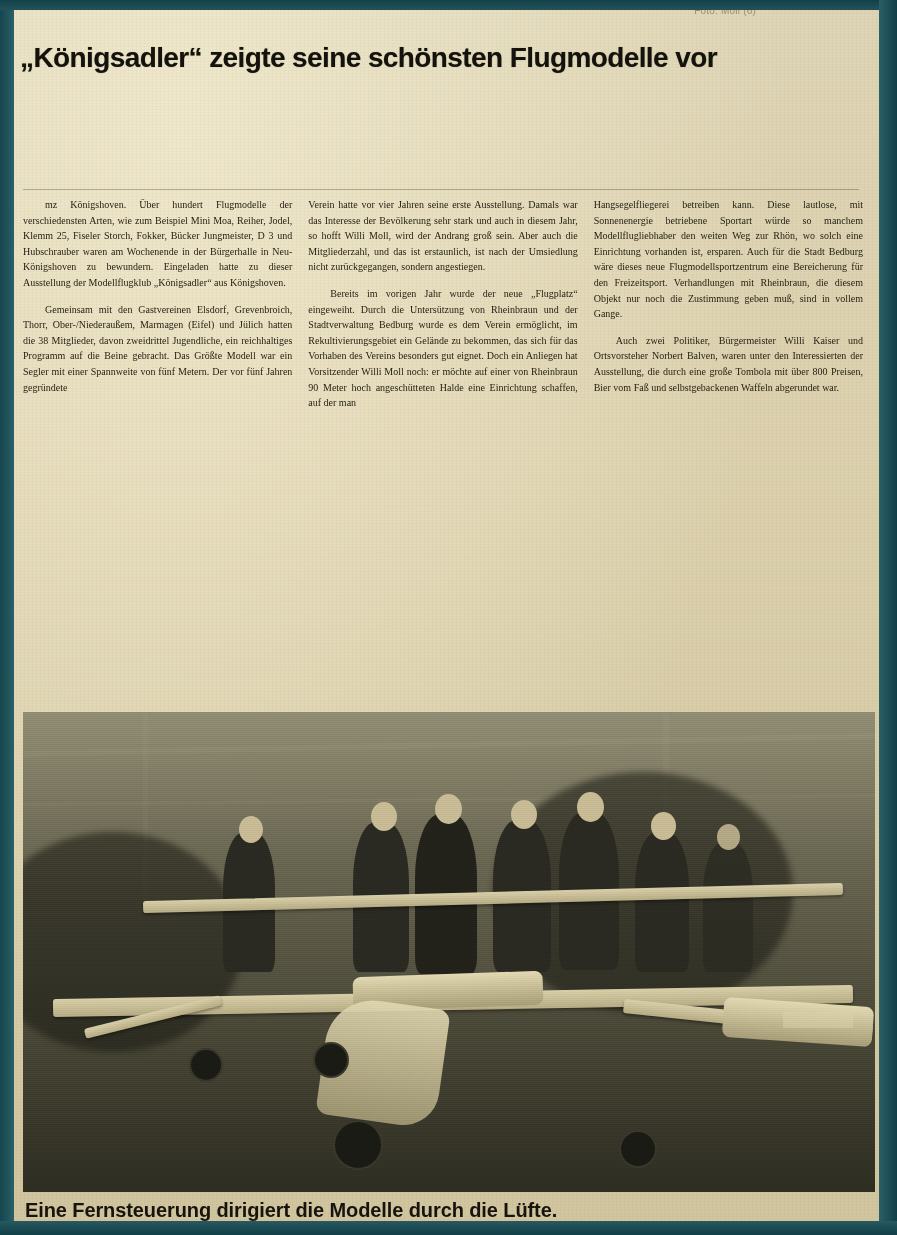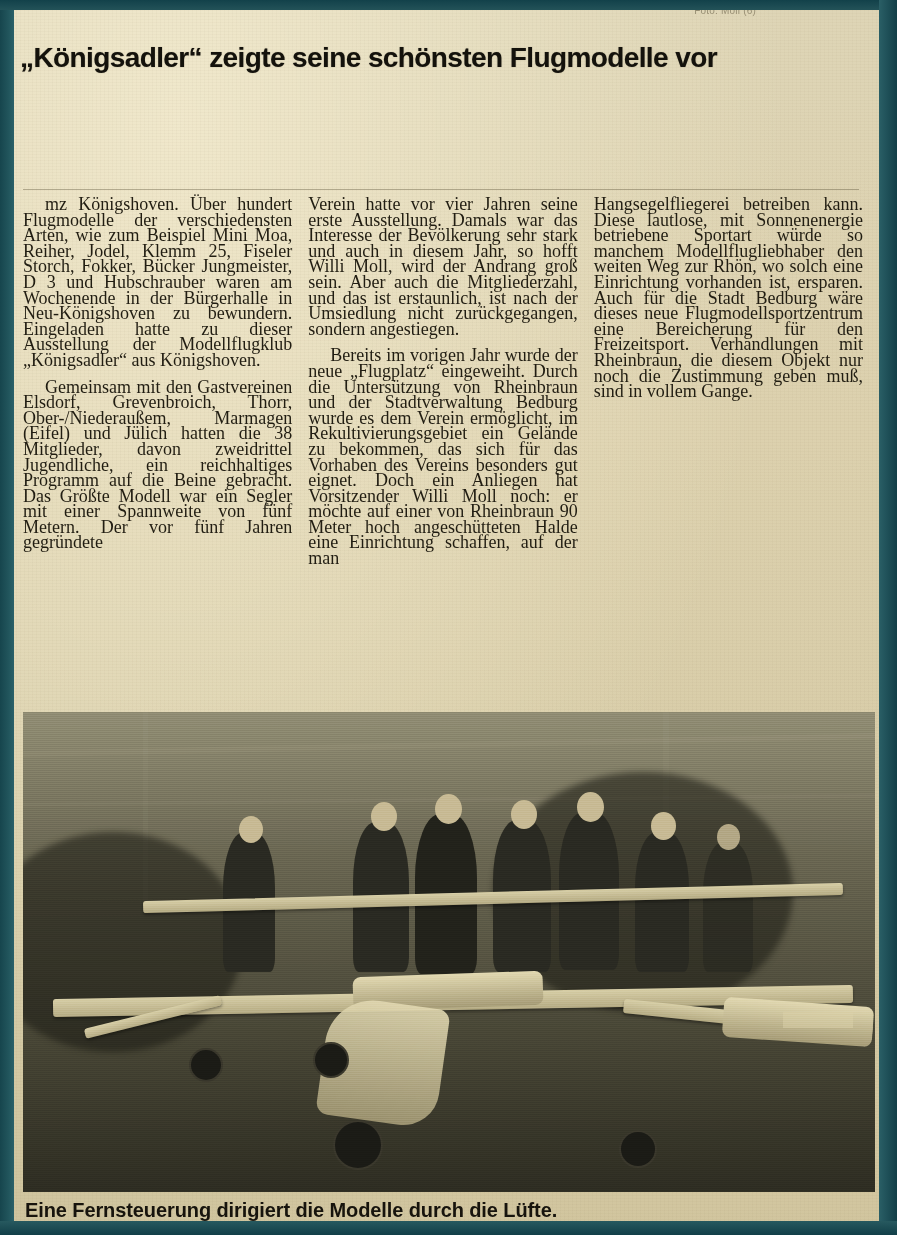--- a/index.html
+++ b/index.html
@@ -116,21 +116,21 @@
     left: 12px;
     top: 190px;
     width: 840px;
     height: 500px;
     display: flex;
     gap: 16px;
   }
   .col {
     width: 270px;
     font-family: "Liberation Serif", serif;
-    font-size: 18px;
+    font-size: 10px;
     line-height: 15.6px;
     color: #211d12;
     text-align: justify;
     hyphens: auto;
   }
   .col p {
     margin: 0 0 11px 0;
     text-indent: 0;
   }
   .col p.indent {
@@ -225,20 +225,21 @@
       <div class="col">
         <p class="indent">mz Königshoven. Über hundert Flugmodelle der verschiedensten Arten, wie zum Beispiel Mini Moa, Reiher, Jodel, Klemm 25, Fiseler Storch, Fokker, Bücker Jungmeister, D 3 und Hubschrauber waren am Wochenende in der Bürgerhalle in Neu-Königshoven zu bewundern. Eingeladen hatte zu dieser Ausstellung der Modellflugklub „Königsadler“ aus Königshoven.</p>
         <p class="indent">Gemeinsam mit den Gastvereinen Elsdorf, Grevenbroich, Thorr, Ober-/Niederaußem, Marmagen (Eifel) und Jülich hatten die 38 Mitglieder, davon zweidrittel Jugendliche, ein reichhaltiges Programm auf die Beine gebracht. Das Größte Modell war ein Segler mit einer Spannweite von fünf Metern. Der vor fünf Jahren gegründete</p>
       </div>
       <div class="col">
         <p>Verein hatte vor vier Jahren seine erste Ausstellung. Damals war das Interesse der Bevölkerung sehr stark und auch in diesem Jahr, so hofft Willi Moll, wird der Andrang groß sein. Aber auch die Mitgliederzahl, und das ist erstaunlich, ist nach der Umsiedlung nicht zurückgegangen, sondern angestiegen.</p>
         <p class="indent">Bereits im vorigen Jahr wurde der neue „Flugplatz“ eingeweiht. Durch die Untersützung von Rheinbraun und der Stadtverwaltung Bedburg wurde es dem Verein ermöglicht, im Rekultivierungsgebiet ein Gelände zu bekommen, das sich für das Vorhaben des Vereins besonders gut eignet. Doch ein Anliegen hat Vorsitzender Willi Moll noch: er möchte auf einer von Rheinbraun 90 Meter hoch angeschütteten Halde eine Einrichtung schaffen, auf der man</p>
       </div>
       <div class="col">
         <p>Hangsegelfliegerei betreiben kann. Diese lautlose, mit Sonnenenergie betriebene Sportart würde so manchem Modellflugliebhaber den weiten Weg zur Rhön, wo solch eine Einrichtung vorhanden ist, ersparen. Auch für die Stadt Bedburg wäre dieses neue Flugmodellsportzentrum eine Bereicherung für den Freizeitsport. Verhandlungen mit Rheinbraun, die diesem Objekt nur noch die Zustimmung geben muß, sind in vollem Gange.</p>
+        <p class="indent">Auch zwei Politiker, Bürgermeister Willi Kaiser und Ortsvorsteher Norbert Balven, waren unter den Interessierten der Ausstellung, die durch eine große Tombola mit über 800 Preisen, Bier vom Faß und selbstgebackenen Waffeln abgerundet war.</p>
       </div>
     </div>
 
     <div class="photo">
       <div class="hall-bg"></div>
 
       <div class="beam" style="left:0;top:30px;width:852px;height:6px;transform:rotate(-1.2deg);opacity:.25;"></div>
       <div class="beam" style="left:0;top:86px;width:852px;height:4px;transform:rotate(-0.6deg);opacity:.18;"></div>
       <div class="beam" style="left:120px;top:0;width:5px;height:190px;opacity:.15;"></div>
       <div class="beam" style="left:640px;top:0;width:6px;height:200px;opacity:.15;"></div>

